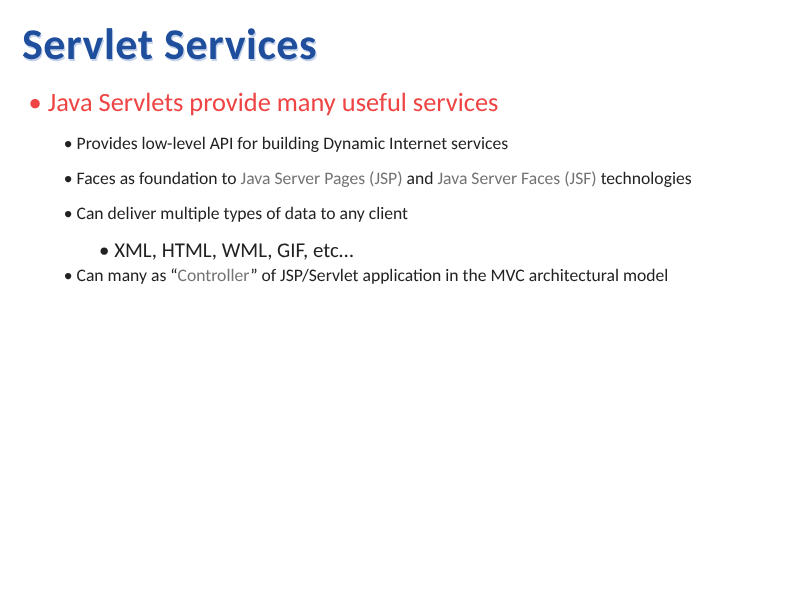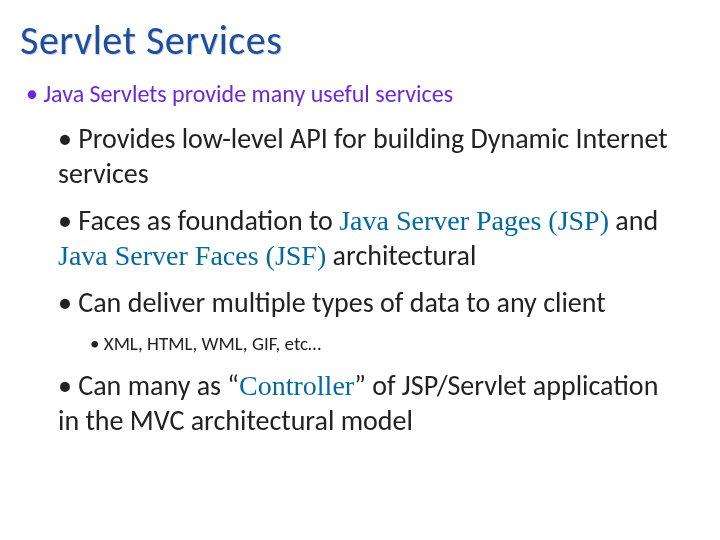--- a/index.html
+++ b/index.html
@@ -6,70 +6,68 @@
     body {
       width: 720px;
       height: 540px;
       background: #ffffff;
       font-family: Calibri, "Segoe UI", Arial, sans-serif;
       padding: 16px 20px;
       overflow: hidden;
     }
     .slide-title {
       font-size: 40px;
-      font-weight: 400;
+      font-weight: 700;
       color: #1f4e9c;
       text-shadow: 1px 1px 0 rgba(155,180,220,0.6);
       margin-bottom: 14px;
       letter-spacing: 0.5px;
     }
     .lvl1 {
       font-size: 24px;
-      color: #6d28d9;
+      color: #ef4444;
       margin-left: 6px;
       margin-bottom: 12px;
       line-height: 1.25;
     }
     .lvl1::before {
       content: "• ";
     }
     .lvl2 {
-      font-size: 28px;
+      font-size: 16px;
       color: #222;
       margin-left: 38px;
       margin-bottom: 12px;
       line-height: 1.25;
       padding-right: 30px;
     }
     .lvl2::before {
       content: "• ";
     }
     .lvl3 {
       font-size: 19px;
       color: #222;
       margin-left: 70px;
-      margin-bottom: 12px;
       line-height: 1.25;
     }
     .lvl3::before {
       content: "• ";
     }
     .hl {
-      color: #0369a1;
-      font-family: Liberation Serif, serif;
+      color: #737373;
     }
   </style>
 </head>
 <body>
 
 <div class="slide-title">Servlet Services</div>
 
 <div class="lvl1">Java Servlets provide many useful services</div>
 
 <div class="lvl2">Provides low-level API for building Dynamic Internet services</div>
 
-<div class="lvl2"><span>Faces as foundation to </span><span class="hl">Java Server Pages (JSP)</span><span> and </span><span class="hl">Java Server Faces (JSF)</span><span> architectural</span></div>
+<div class="lvl2"><span>Faces as foundation to </span><span class="hl">Java Server Pages (JSP)</span><span> and </span><span class="hl">Java Server Faces (JSF)</span><span> technologies</span></div>
 
 <div class="lvl2">Can deliver multiple types of data to any client</div>
 
 <div class="lvl3">XML, HTML, WML, GIF, etc…</div>
 
 <div class="lvl2"><span>Can many as “</span><span class="hl">Controller</span><span>” of JSP/Servlet application in the MVC architectural model</span></div>
 
 </body></html>

